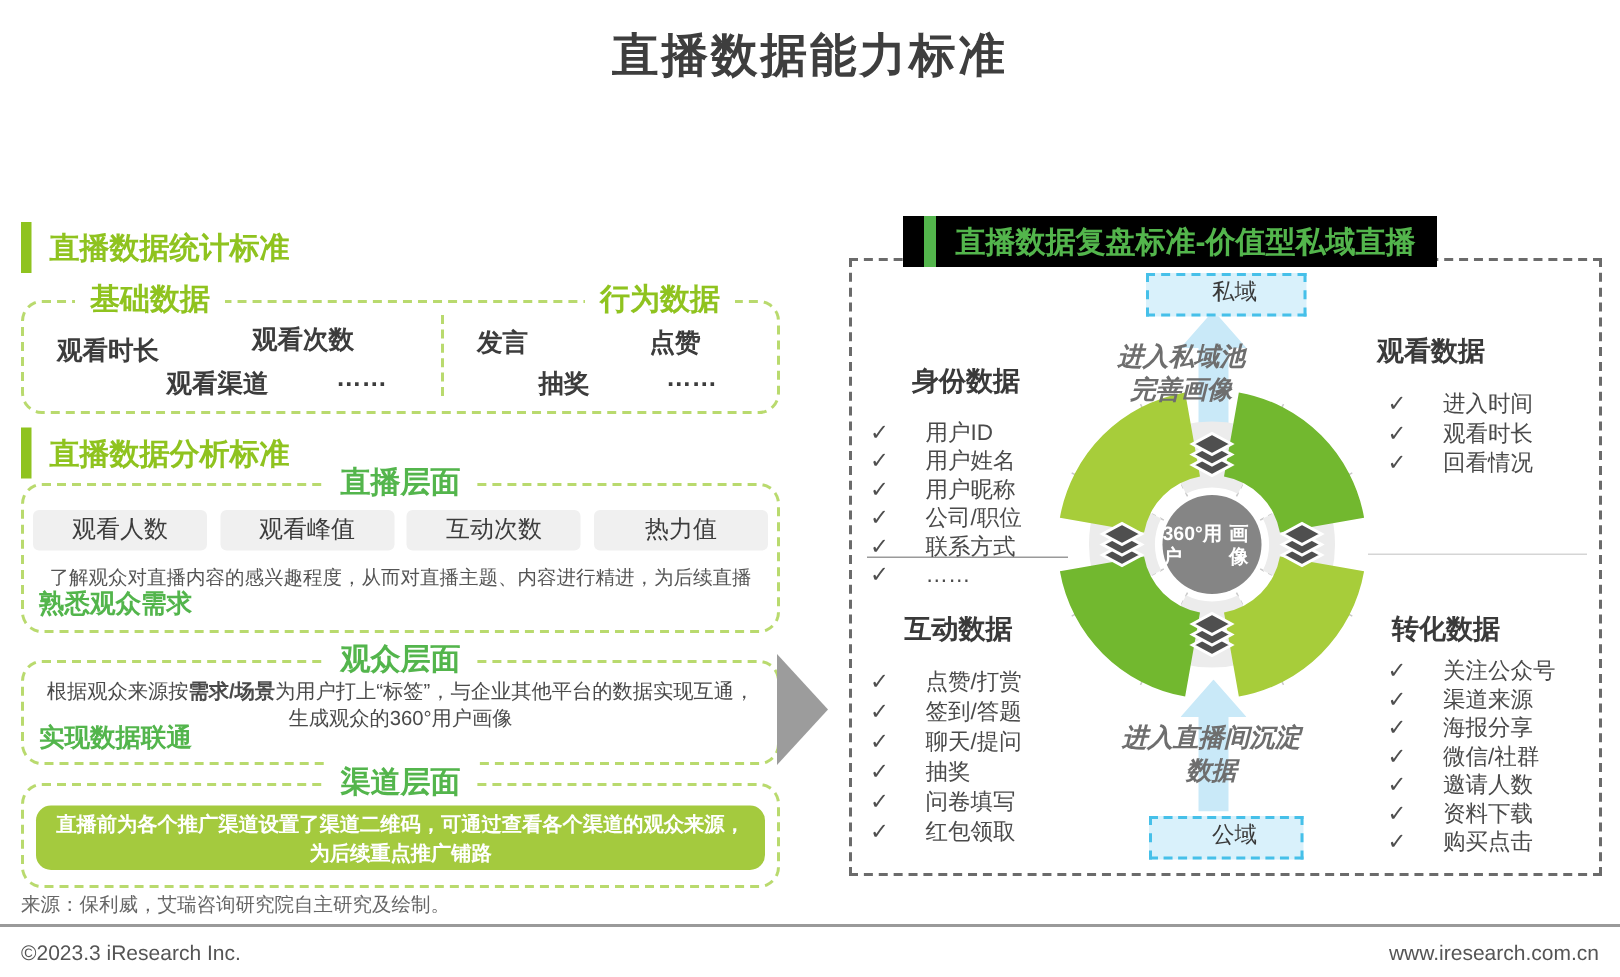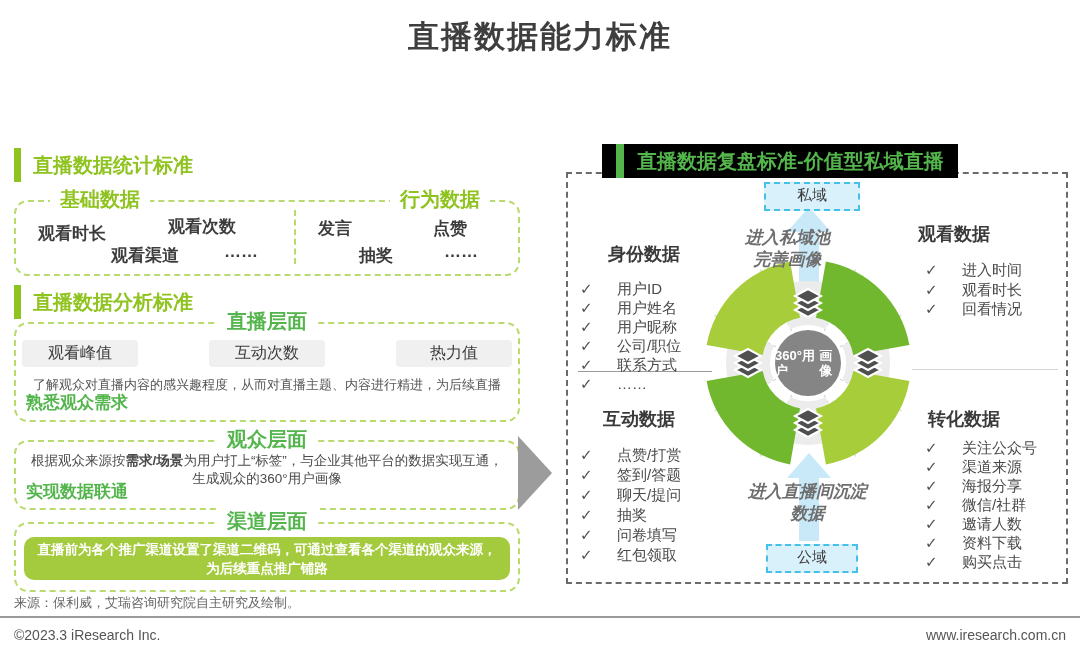--- a/index.html
+++ b/index.html
@@ -37,21 +37,21 @@
     border-top:37px solid transparent;border-bottom:37px solid transparent;
     border-left:34px solid var(--arrow-gray,#9c9c9c);}
   
   .rpanel{position:absolute;left:566px;top:172px;width:498px;height:408px;
     border:2px dashed #6b6b6b;background:#fff;}
   .r-header{position:absolute;left:602px;top:144px;display:flex;align-items:center;gap:13px;
     background:#000000;padding:0 14px;z-index:3;}
   .r-bar{width:8px;height:34px;background:var(--green,#53b54c);}
   .r-title{font-size:20px;font-weight:bold;color:var(--green,#53b54c);white-space:nowrap;}
   .domain-box{position:absolute;background:var(--blue-fill,#d9f1fb);border:2px dashed var(--blue-border,#46c0e9);
-    color:#3a3a3a;font-size:15px;text-align:center;line-height:22px;z-index:4;}
+    color:#3a3a3a;font-size:15px;text-align:center;line-height:22px;z-index:4;padding-left:11px;}
   .blue-arrow{position:absolute;color:var(--arrow-blue,#c9e9f8);z-index:1;}
   .flow-caption{position:absolute;text-align:center;font-style:italic;font-weight:bold;
     font-size:17px;color:#6e6e6e;line-height:22px;z-index:5;white-space:nowrap;}
   .flower{position:absolute;left:678px;top:233px;width:260px;height:260px;z-index:2;}
   .center-circle{position:absolute;left:775px;top:330px;width:66px;height:66px;border-radius:50%;
     background:#858585;color:#fff;display:flex;flex-direction:row;align-items:center;justify-content:center;
     font-size:13px;font-weight:bold;line-height:15px;z-index:3;}
   .q-block{position:absolute;z-index:4;}
   .q-title{font-size:18px;font-weight:bold;color:#3a3a3a;white-space:nowrap;}
   .q-row{display:flex;font-size:15px;color:#4a4a4a;white-space:nowrap;}
@@ -90,20 +90,21 @@
   </div>
 
   <div class="sec-header" style="left:14px;top:285px;">
     <div class="sec-bar"></div>
     <div class="sec-title">直播数据分析标准</div>
   </div>
 
   <div class="dbox" style="left:14px;top:322px;width:502px;height:96px;">
     <div class="dbox-label lab-g">直播层面</div>
     <div class="pill-row">
+        <span class="pill">观看人数</span>
         <span class="pill">观看峰值</span>
         <span class="pill">互动次数</span>
         <span class="pill">热力值</span>
       </div>
     <div class="box-desc" style="top:52px;">了解观众对直播内容的感兴趣程度，从而对直播主题、内容进行精进，为后续直播</div>
     <div class="tagline" style="bottom:6px;">熟悉观众需求</div>
   </div>
 
   <div class="dbox" style="left:14px;top:440px;width:502px;height:66px;">
     <div class="dbox-label lab-g">观众层面</div>

